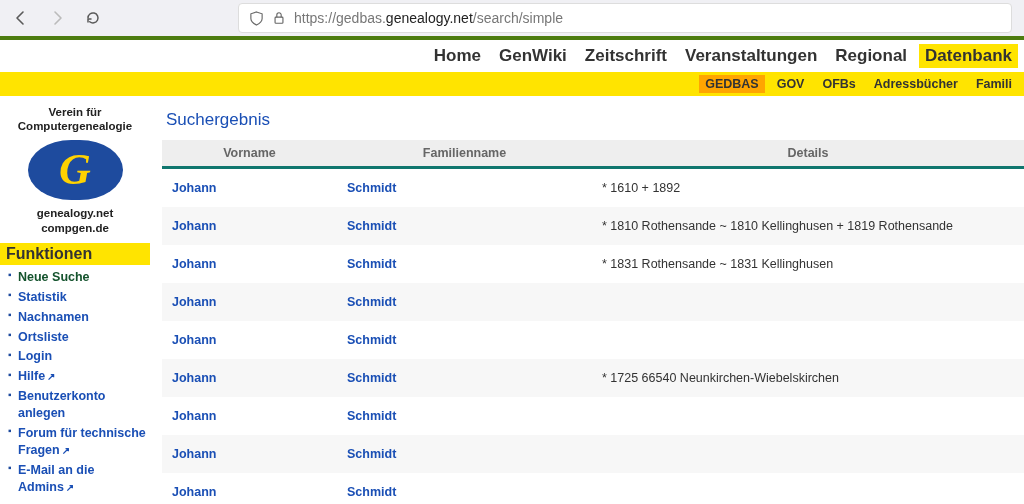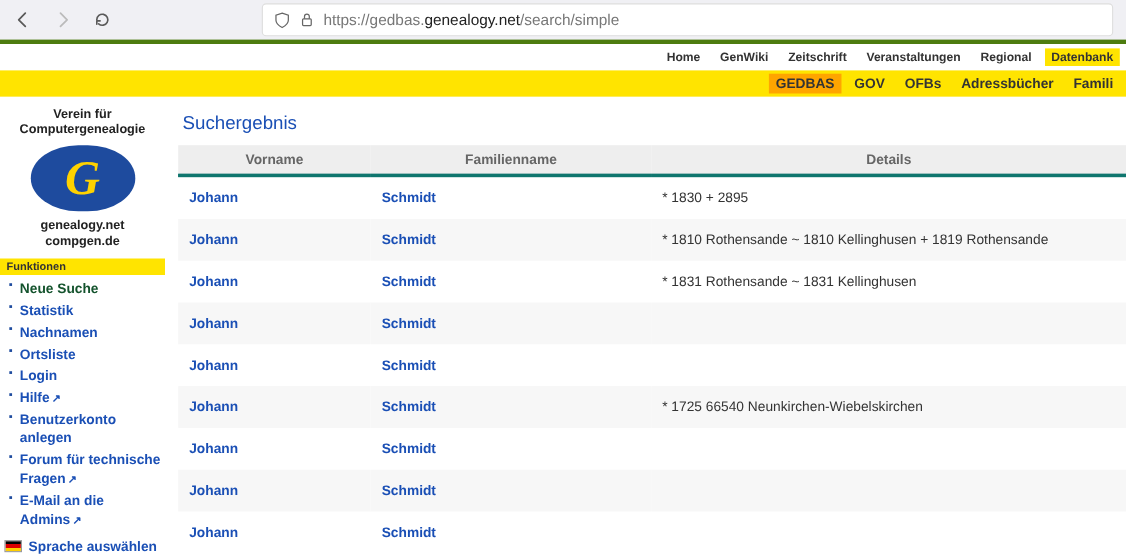--- a/index.html
+++ b/index.html
@@ -9,38 +9,38 @@
   .browser-bar { height: 40px; background: #f0f0f4; display: flex; align-items: center; padding: 0 12px; gap: 16px; border-bottom: 4px solid #4d7c0f; }
   .nav-arrows { display: flex; gap: 18px; align-items: center; }
   .nav-btn { width: 18px; height: 18px; display: flex; align-items: center; justify-content: center; cursor: pointer; color: #5a5a5a; }
   .nav-btn.disabled { color: #bbb; }
   .url-bar { flex: 1; height: 30px; background: #fff; border-radius: 4px; display: flex; align-items: center; padding: 0 10px; gap: 8px; margin-left: 120px; color: #5a5a5a; border: 1px solid #ddd; }
   .url-icons { display: flex; gap: 8px; color: #666; }
   .url-text { font-size: 14px; color: #777; white-space: nowrap; }
   .url-text .domain { color: #222; }
 
   
-  .topnav-row1 { background: #fff; display: flex; justify-content: flex-end; padding: 4px 0 4px 0; font-size: 11px; font-weight: bold; }
+  .topnav-row1 { background: #fff; display: flex; justify-content: flex-end; padding: 4px 0 4px 0; font-size: 17px; font-weight: bold; }
   .topnav-row1 a { color: #333; text-decoration: none; padding: 2px 6px; margin-right: 6px; cursor: pointer; }
   .topnav-row1 a.hl { background: #ffe400; }
   .topnav-row2 { background: #ffe400; display: flex; justify-content: flex-end; padding: 3px 0; font-size: 12.5px; font-weight: bold; text-align: right; }
   .topnav-row2 a { color: #333; text-decoration: none; padding: 2px 6px; margin-right: 6px; cursor: pointer; }
   .topnav-row2 a.hl { background: #ffa500; }
 
   
   .wrap { display: flex; }
   .sidebar { width: 150px; background: #fff; padding-top: 10px; }
   .main { flex: 1; background: #fff; padding: 10px 0 0 12px; }
 
   .logo-box { text-align: center; padding: 0 6px 8px; }
   .logo-title { font-size: 11.5px; font-weight: bold; color: #222; line-height: 1.2; }
   .logo-img { width: 95px; height: 60px; margin: 6px auto; background: #1e4b9e; border-radius: 50% / 55%; position: relative; display: flex; align-items: center; justify-content: center; color: #ffd200; font-family: Georgia, serif; font-size: 44px; font-weight: bold; font-style: italic; }
   .logo-sub { font-size: 11.5px; font-weight: bold; color: #222; line-height: 1.3; }
 
-  .func-head { background: #ffe400; font-size: 10px; font-weight: bold; padding: 2px 6px; }
+  .func-head { background: #ffe400; font-size: 16px; font-weight: bold; padding: 2px 6px; }
   .func-list { list-style: none; padding: 2px 0 4px 8px; }
   .func-list li { position: relative; padding: 1.5px 4px 1.5px 10px; font-size: 12.5px; line-height: 1.35; }
   .func-list li::before { content: "▪"; position: absolute; left: 0; top: 1px; color: #1e4b9e; font-size: 10px; }
   .func-list a { color: #1a4fb5; text-decoration: none; font-weight: bold; cursor: pointer; }
   .func-list li.sel a { color: #14532d; }
   .ext::after { content: "↗"; font-size: 10px; margin-left: 2px; color: #1a4fb5; }
   .lang-row { display: flex; align-items: center; gap: 6px; padding: 4px 6px 4px 4px; }
   .flag { display:inline-block; width: 16px; height: 11px; background: linear-gradient(to bottom, #000 33%, #dd0000 33%, #dd0000 66%, #ffce00 66%); border: 1px solid #999; }
   .lang-row a { color: #1a4fb5; text-decoration: none; font-weight: bold; font-size: 12.5px; cursor: pointer; }
 
@@ -142,21 +142,21 @@
         <tr>
           <th class="col-vor">Vorname</th>
           <th class="col-fam">Familienname</th>
           <th>Details</th>
         </tr>
       </thead>
       <tbody id="rows">
           <tr>
             <td><a>Johann</a></td>
             <td><a>Schmidt</a></td>
-            <td>* 1830 + 2895</td>
+            <td>* 1610 + 1892</td>
           </tr>
           <tr>
             <td><a>Johann</a></td>
             <td><a>Schmidt</a></td>
             <td>* 1810 Rothensande ~ 1810 Kellinghusen + 1819 Rothensande</td>
           </tr>
           <tr>
             <td><a>Johann</a></td>
             <td><a>Schmidt</a></td>
             <td>* 1831 Rothensande ~ 1831 Kellinghusen</td>

